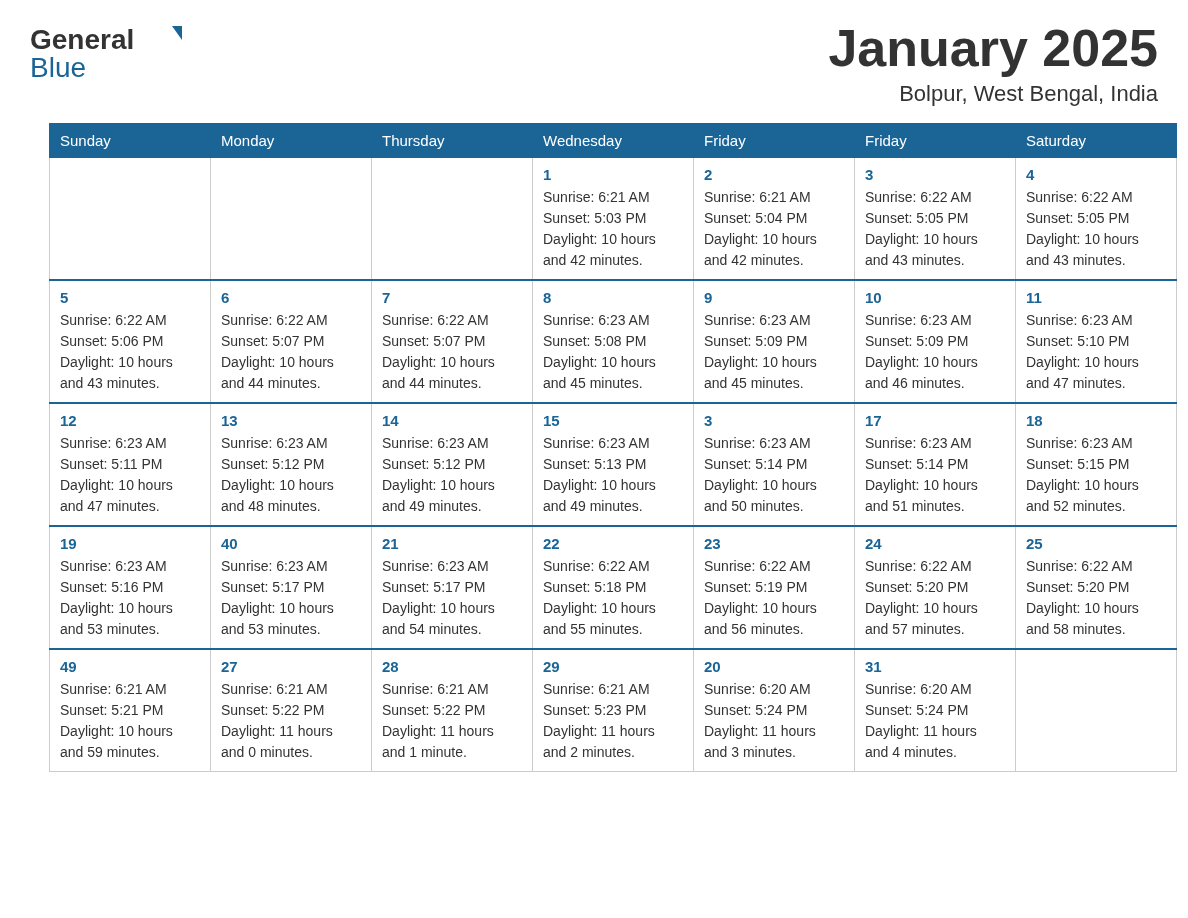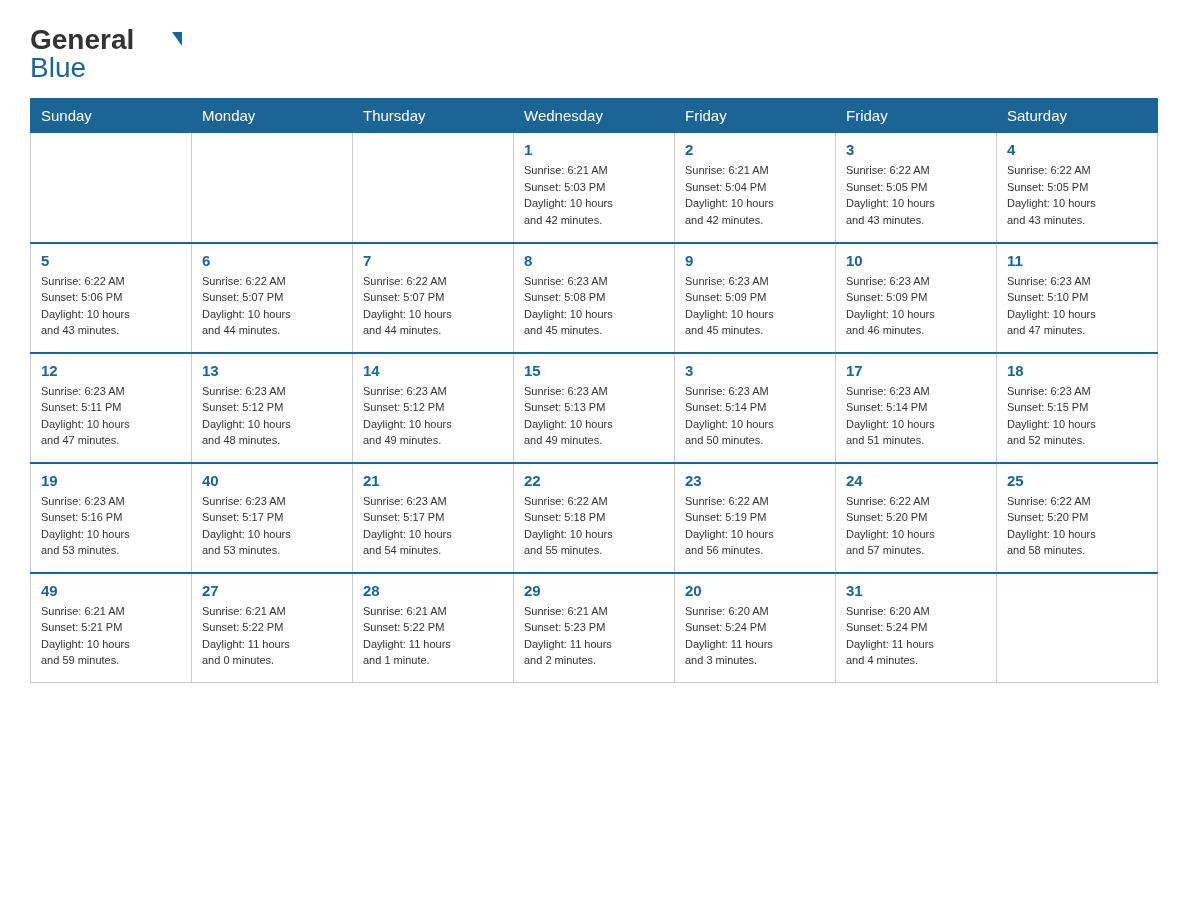--- a/index.html
+++ b/index.html
@@ -21,21 +21,20 @@
       flex-direction: column;
       align-items: flex-start;
       padding-top: 6px;
     }
     .logo-general {
       font-size: 28px;
       font-weight: bold;
       color: #333;
       line-height: 1;
       display: flex;
-      align-items: center;
       gap: 36px;
     }
     .logo-arrow {
       display: inline-block;
       width: 0;
       height: 0;
       border-left: 10px solid transparent;
       border-right: 0px solid transparent;
       border-top: 14px solid #1a6496;
       margin-left: 2px;
@@ -58,20 +57,21 @@
     }
     .location-title {
       font-size: 22px;
       color: #333;
       margin-top: 4px;
     }
     .calendar-table {
       width: 100%;
       border-collapse: collapse;
       table-layout: fixed;
+      margin-left: 19px;
     }
     .calendar-table th {
       background-color: #1a6496;
       color: #fff;
       padding: 8px 10px;
       font-size: 15px;
       font-weight: normal;
       text-align: left;
       border: 1px solid #1a6496;
     }
@@ -88,41 +88,45 @@
       border-left: 1px solid #ccc;
     }
     .day-number {
       font-size: 15px;
       font-weight: bold;
       color: #1a6496;
       display: block;
       margin-bottom: 4px;
     }
     .day-info {
-      font-size: 11px;
+      font-size: 14px;
       color: #333;
       line-height: 1.5;
     }
     .empty-cell {
       background: #fff;
     }
     .row-divider td {
       border-top: 2px solid #1a6496;
     }
   </style>
 </head>
 <body>
 
 <div class="header">
   <div class="logo">
     <div class="logo-general">
       <span>General</span>
         <span class="logo-arrow"></span>
     </div>
     <div class="logo-blue">Blue</div>
+  </div>
+  <div class="title-block">
+    <div class="month-title">January 2025</div>
+    <div class="location-title">Bolpur, West Bengal, India</div>
   </div>
 </div>
 
 <table class="calendar-table">
   <thead>
     <tr id="header-row">
     <th>Sunday</th>
         <th>Monday</th>
         <th>Thursday</th>
         <th>Wednesday</th>

